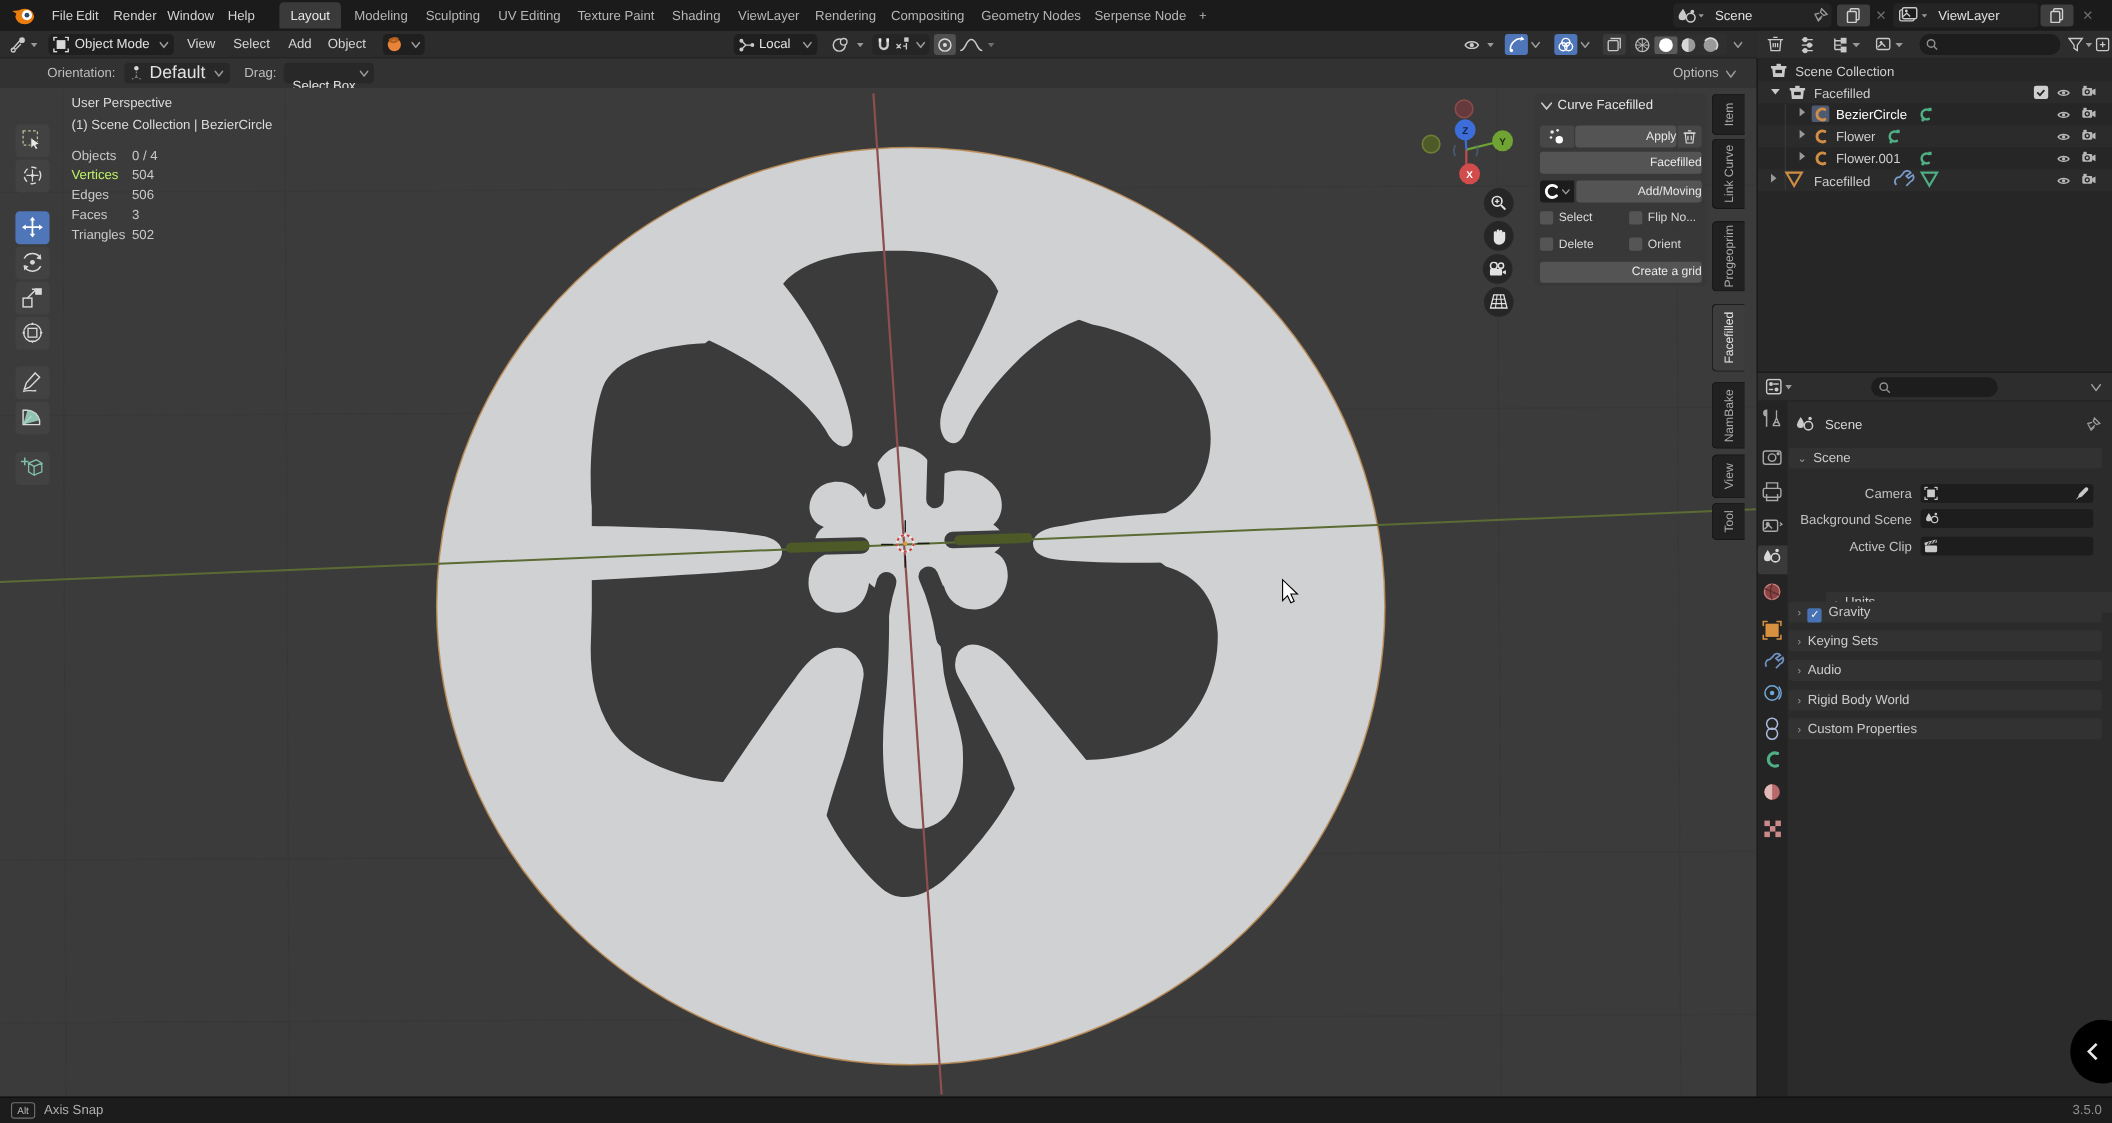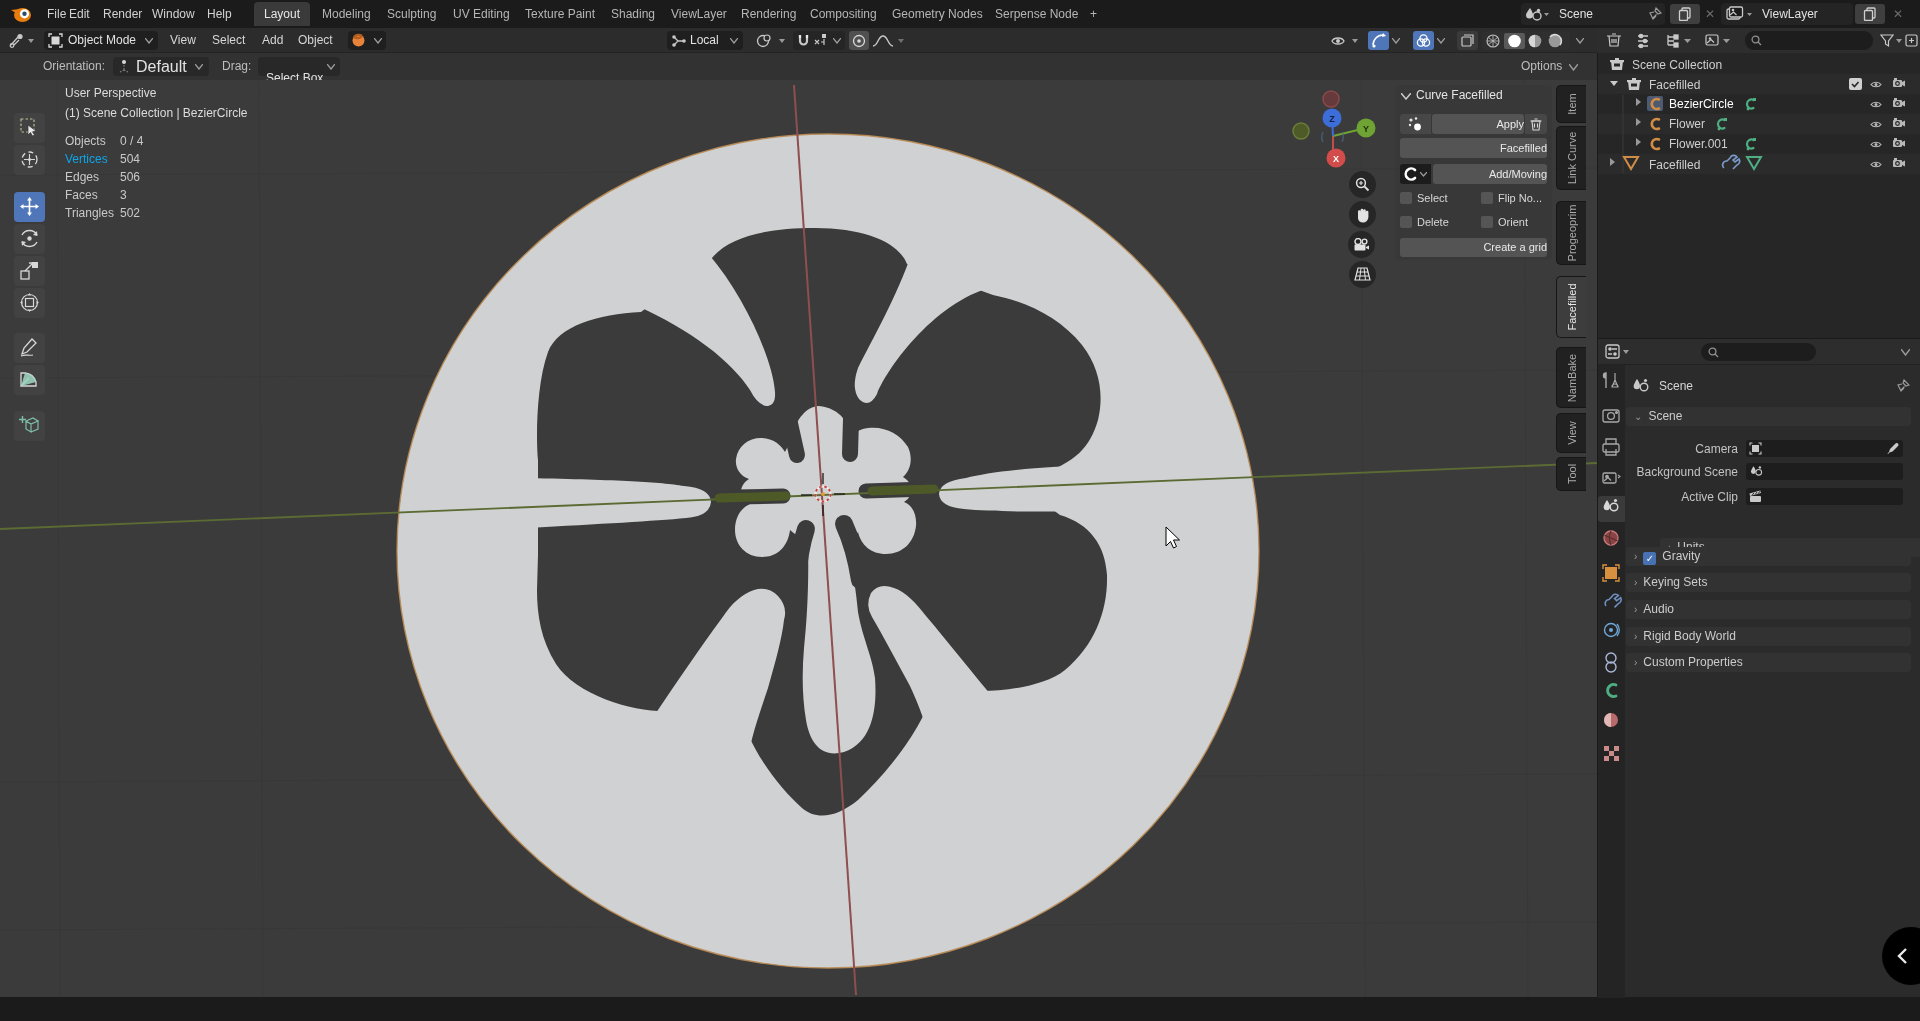--- a/index.html
+++ b/index.html
@@ -392,21 +392,21 @@
     </g>
 
     <path d="M 1166 527 L 1166 546 L 1170.5 541.5 L 1173.5 548 L 1176.5 546.5 L 1173.5 540 L 1179.5 540 Z" fill="#ffffff" stroke="#000" stroke-width="1"></path>
   </svg>
 
   
   <div class="ovl" style="left:65px; top:6px;">User Perspective</div>
   <div class="ovl" style="left:65px; top:26px;">(1) Scene Collection | BezierCircle</div>
   <div class="ovl" style="left:65px; top:54px; color:#c9c9c9;">Objects</div>
   <div class="ovl" style="left:120px; top:54px; color:#c9c9c9;">0 / 4</div>
-  <div class="ovl" style="left:65px; top:72px; color:#0ea5e9;">Vertices</div>
+  <div class="ovl" style="left:65px; top:72px; color:#bef264;">Vertices</div>
   <div class="ovl" style="left:120px; top:72px; color:#c9c9c9;">504</div>
   <div class="ovl" style="left:65px; top:90px; color:#c9c9c9;">Edges</div>
   <div class="ovl" style="left:120px; top:90px; color:#c9c9c9;">506</div>
   <div class="ovl" style="left:65px; top:108px; color:#c9c9c9;">Faces</div>
   <div class="ovl" style="left:120px; top:108px; color:#c9c9c9;">3</div>
   <div class="ovl" style="left:65px; top:126px; color:#c9c9c9;">Triangles</div>
   <div class="ovl" style="left:120px; top:126px; color:#c9c9c9;">502</div>
 
   
   <div class="tbtn" style="top:33px;">
@@ -788,20 +788,25 @@
     </svg>
   </div>
   <div class="sect" style="top:199px;margin-left:34px;"><span class="ch">›</span>Units</div>
   <div class="sect" style="top:208px;"><span class="ch">›</span><span style="display:inline-block;width:13px;height:13px;background:#4772b3;border-radius:2px;vertical-align:-2px;margin-right:6px;text-align:center;line-height:13px;color:#fff;font-size:10px;">✓</span>Gravity</div>
   <div class="sect" style="top:234px;"><span class="ch">›</span>Keying Sets</div>
   <div class="sect" style="top:261px;"><span class="ch">›</span>Audio</div>
   <div class="sect" style="top:288px;"><span class="ch">›</span>Rigid Body World</div>
   <div class="sect" style="top:314px;"><span class="ch">›</span>Custom Properties</div>
 </div>
 
+<div id="status">
+  <div class="abs" style="left:10px;top:4px;width:22px;height:15px;border:1px solid #707070;border-radius:3px;color:#b8b8b8;font-size:9px;text-align:center;line-height:15px;">Alt</div>
+  <div class="abs" style="left:40px;top:4px;color:#b0b0b0;font-size:12px;">Axis Snap</div>
+  <div class="abs" style="left:1884px;top:4px;color:#909090;font-size:12px;">3.5.0</div>
+</div>
 
 <div class="abs" style="left:1882px;top:927px;width:58px;height:58px;border-radius:50%;background:#000;">
   <svg class="abs" style="left:14px;top:20px;" width="12" height="18" viewBox="0 0 12 18">
         <path d="M 10 2 L 3 9 L 10 16" stroke="#e8e8e8" stroke-width="2.4" fill="none"></path>
       </svg>
 </div>
 
 </div>
 
 </body></html>

